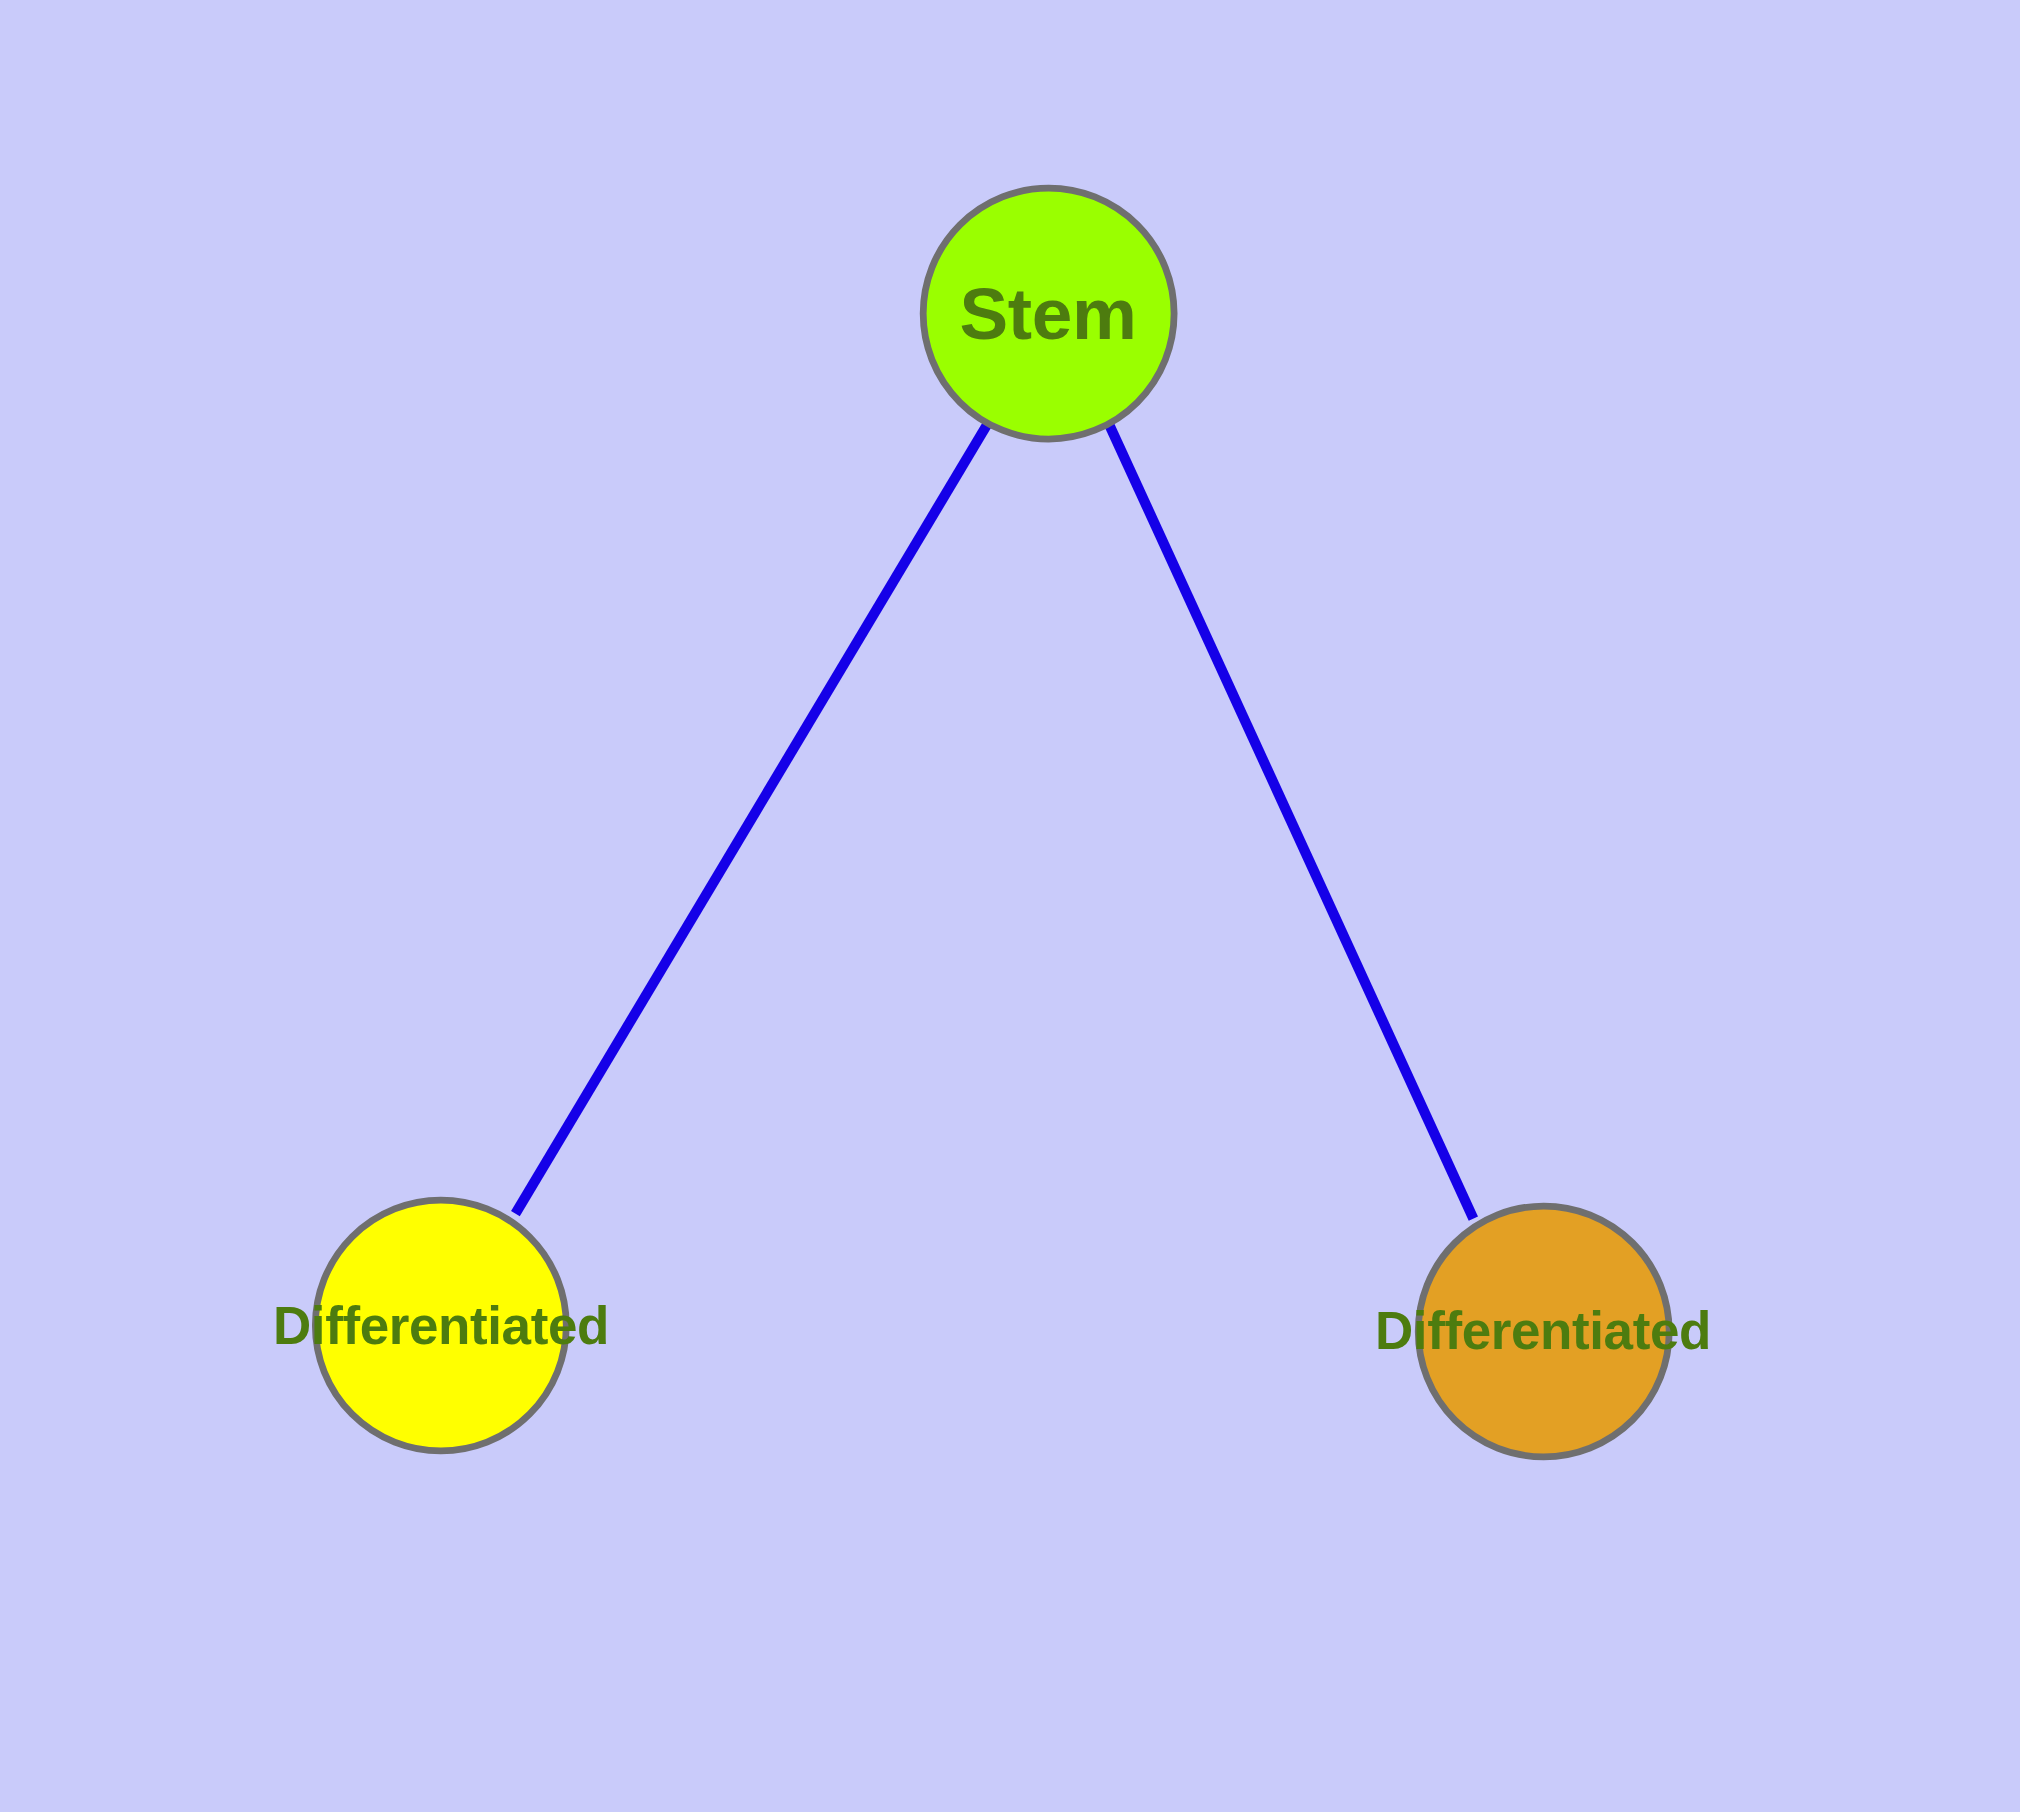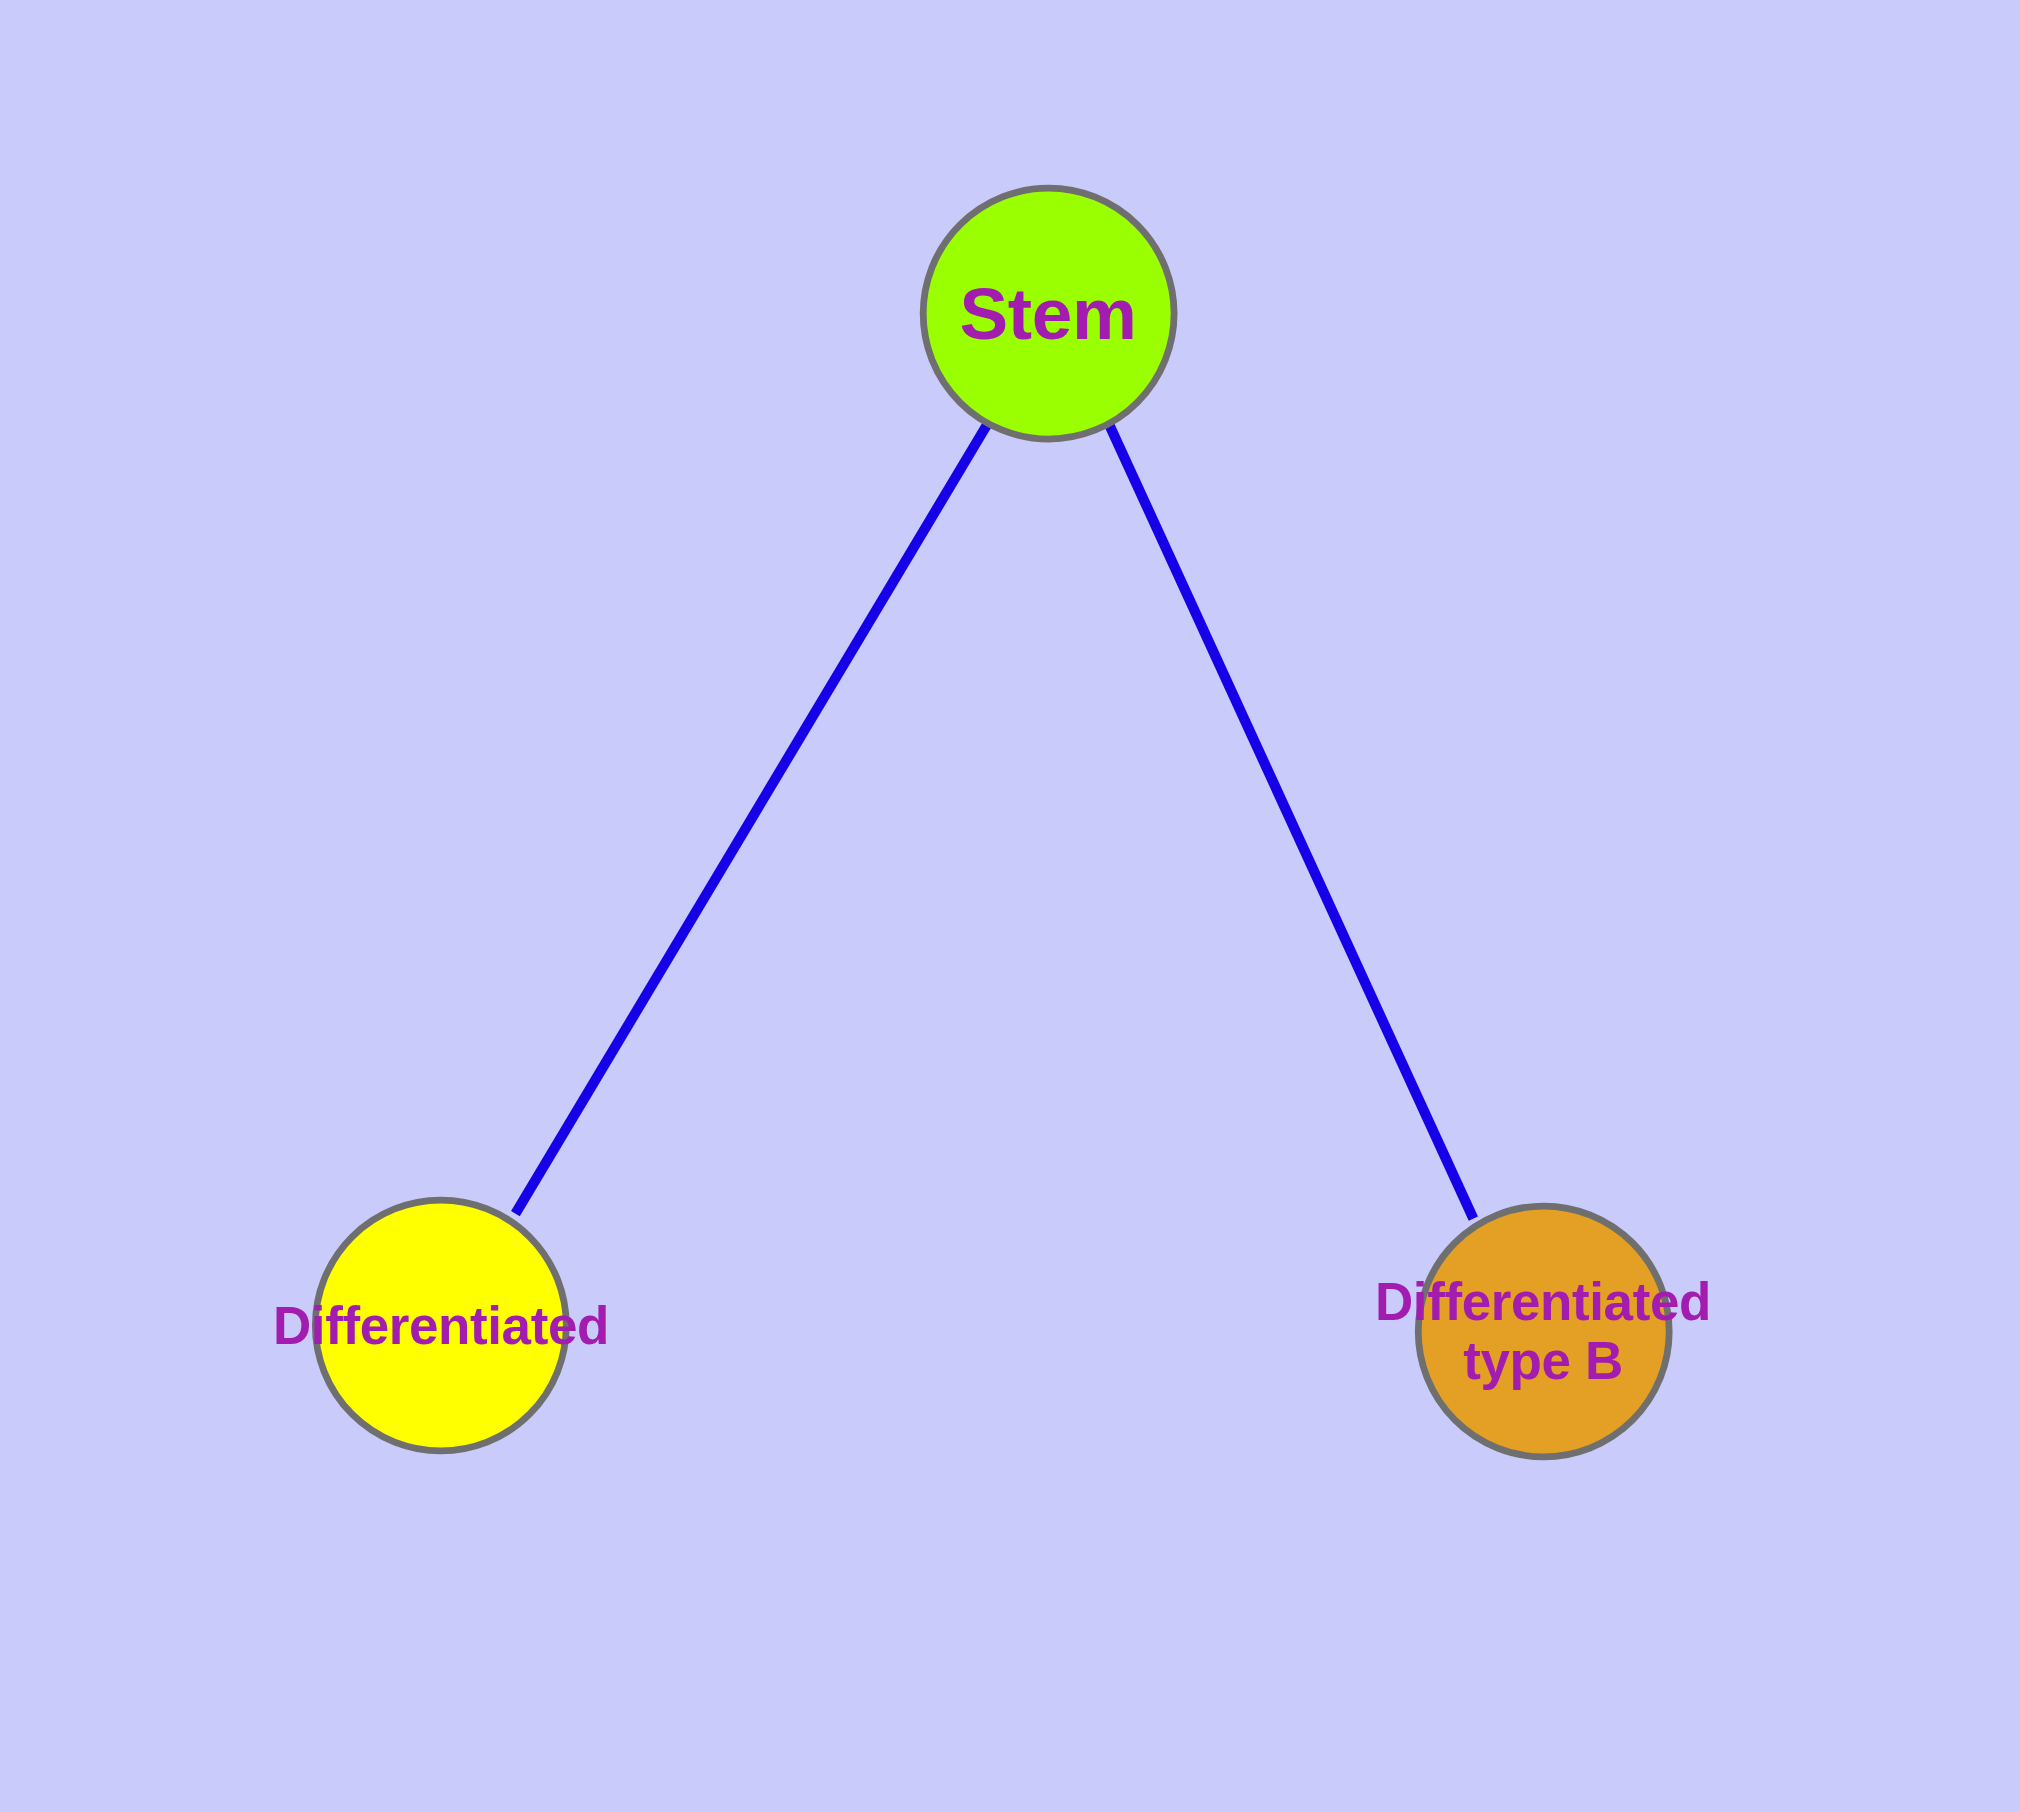--- a/index.html
+++ b/index.html
@@ -21,22 +21,22 @@
     width: 100%; height: 100%;
   }
   #graph-svg {
     position: absolute;
     left: 0; top: 0;
     width: 2021px;
     height: 1812px;
   }
   .node-label {
     position: absolute;
-    text-align: center;
-    color: #a21caf;
+    text-align: left;
+    color: #4d7c0f;
     font-weight: bold;
     line-height: 1.12;
     white-space: nowrap;
     pointer-events: none;
     transform: translate(-50%, -50%);
   }
   .node-label.stem {
     font-size: 73px;
     letter-spacing: -0.4px;
   }
@@ -65,17 +65,16 @@
   <div class="node-label stem" style="left: 1048px; top: 314px;">
     <span class="label-line">Stem</span>
   </div>
 
   <div class="node-label leaf" style="left: 441px; top: 1326px;">
     <span class="label-line">Differentiated</span>
   </div>
 
   <div class="node-label leaf" style="left: 1543px; top: 1331px;">
     <span class="label-line">Differentiated</span>
-    <span class="label-line">type B</span>
   </div>
 
 </div>
 
 
 </body></html>

